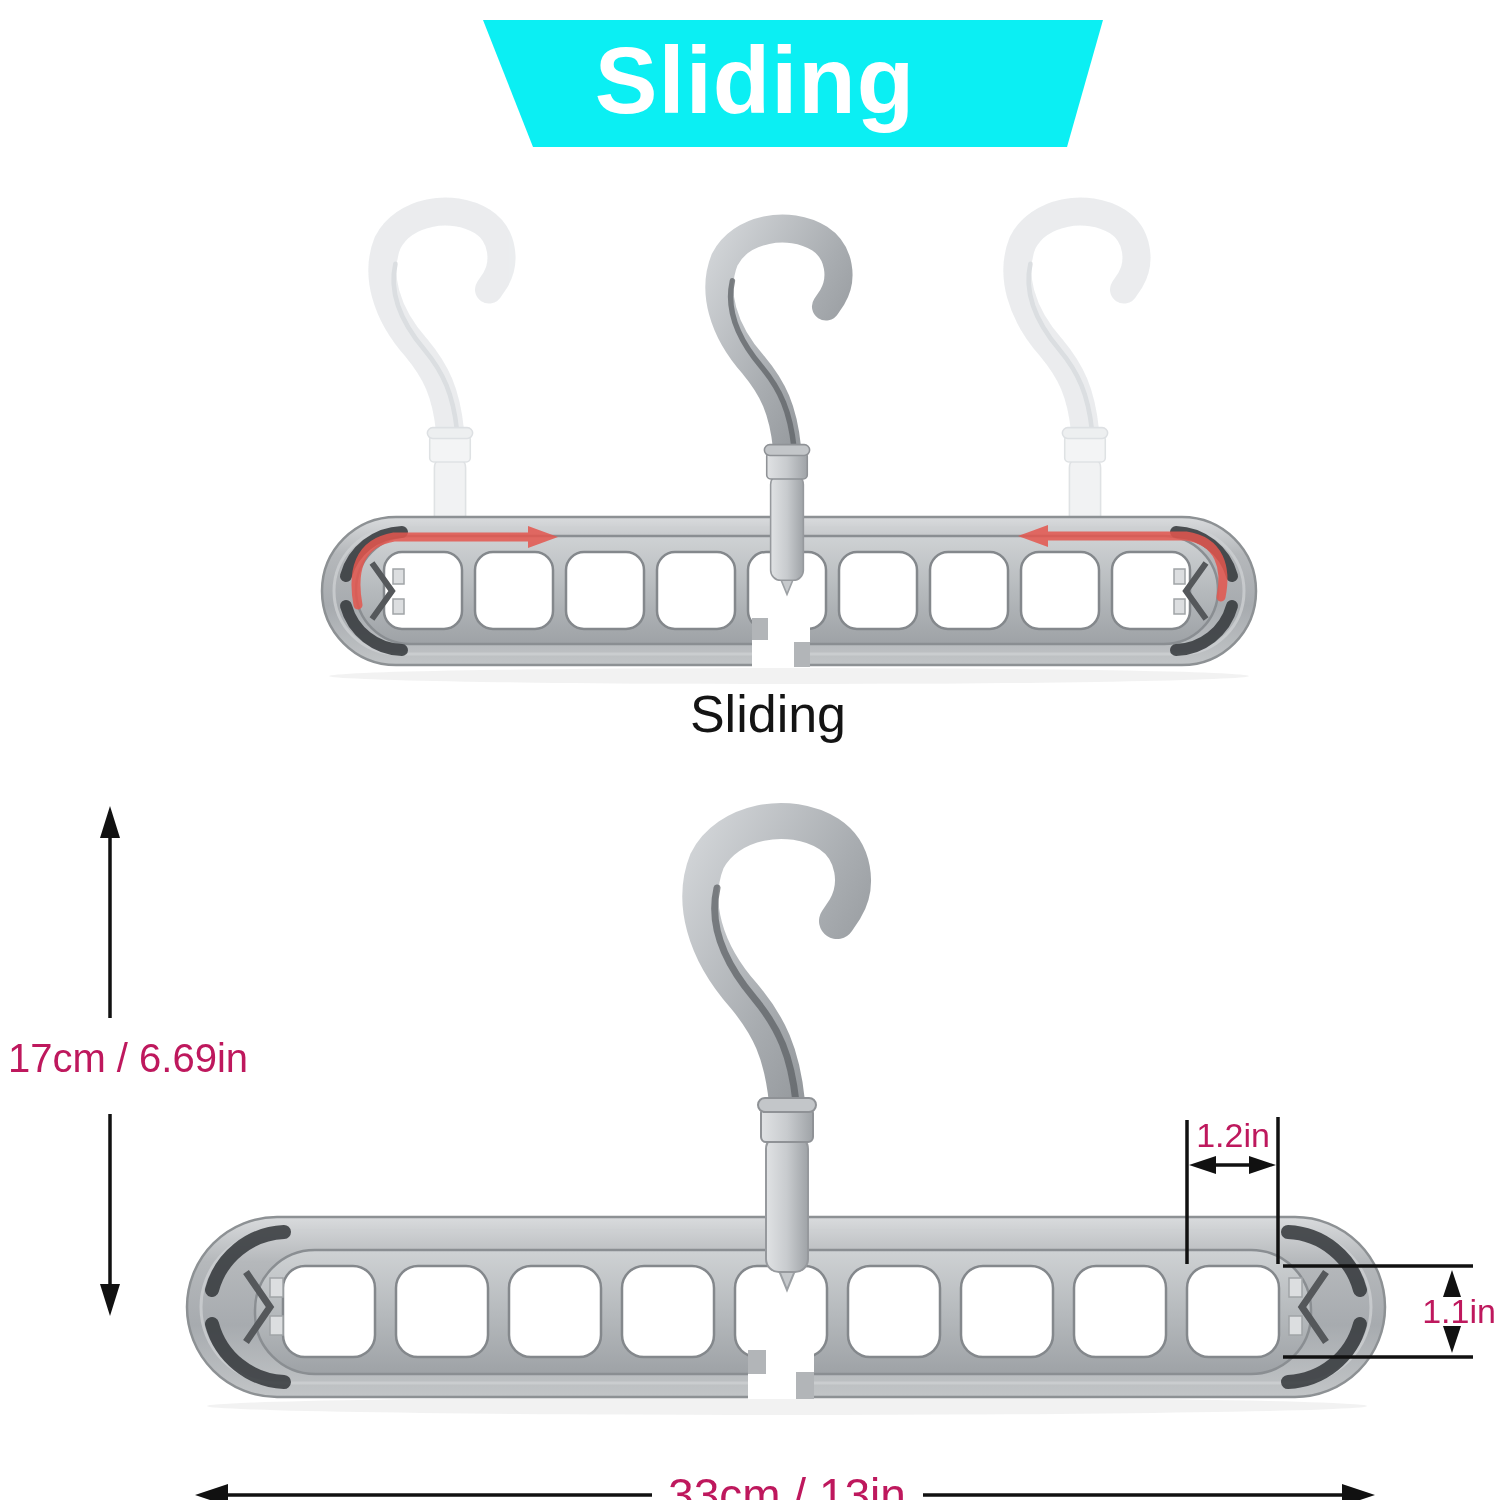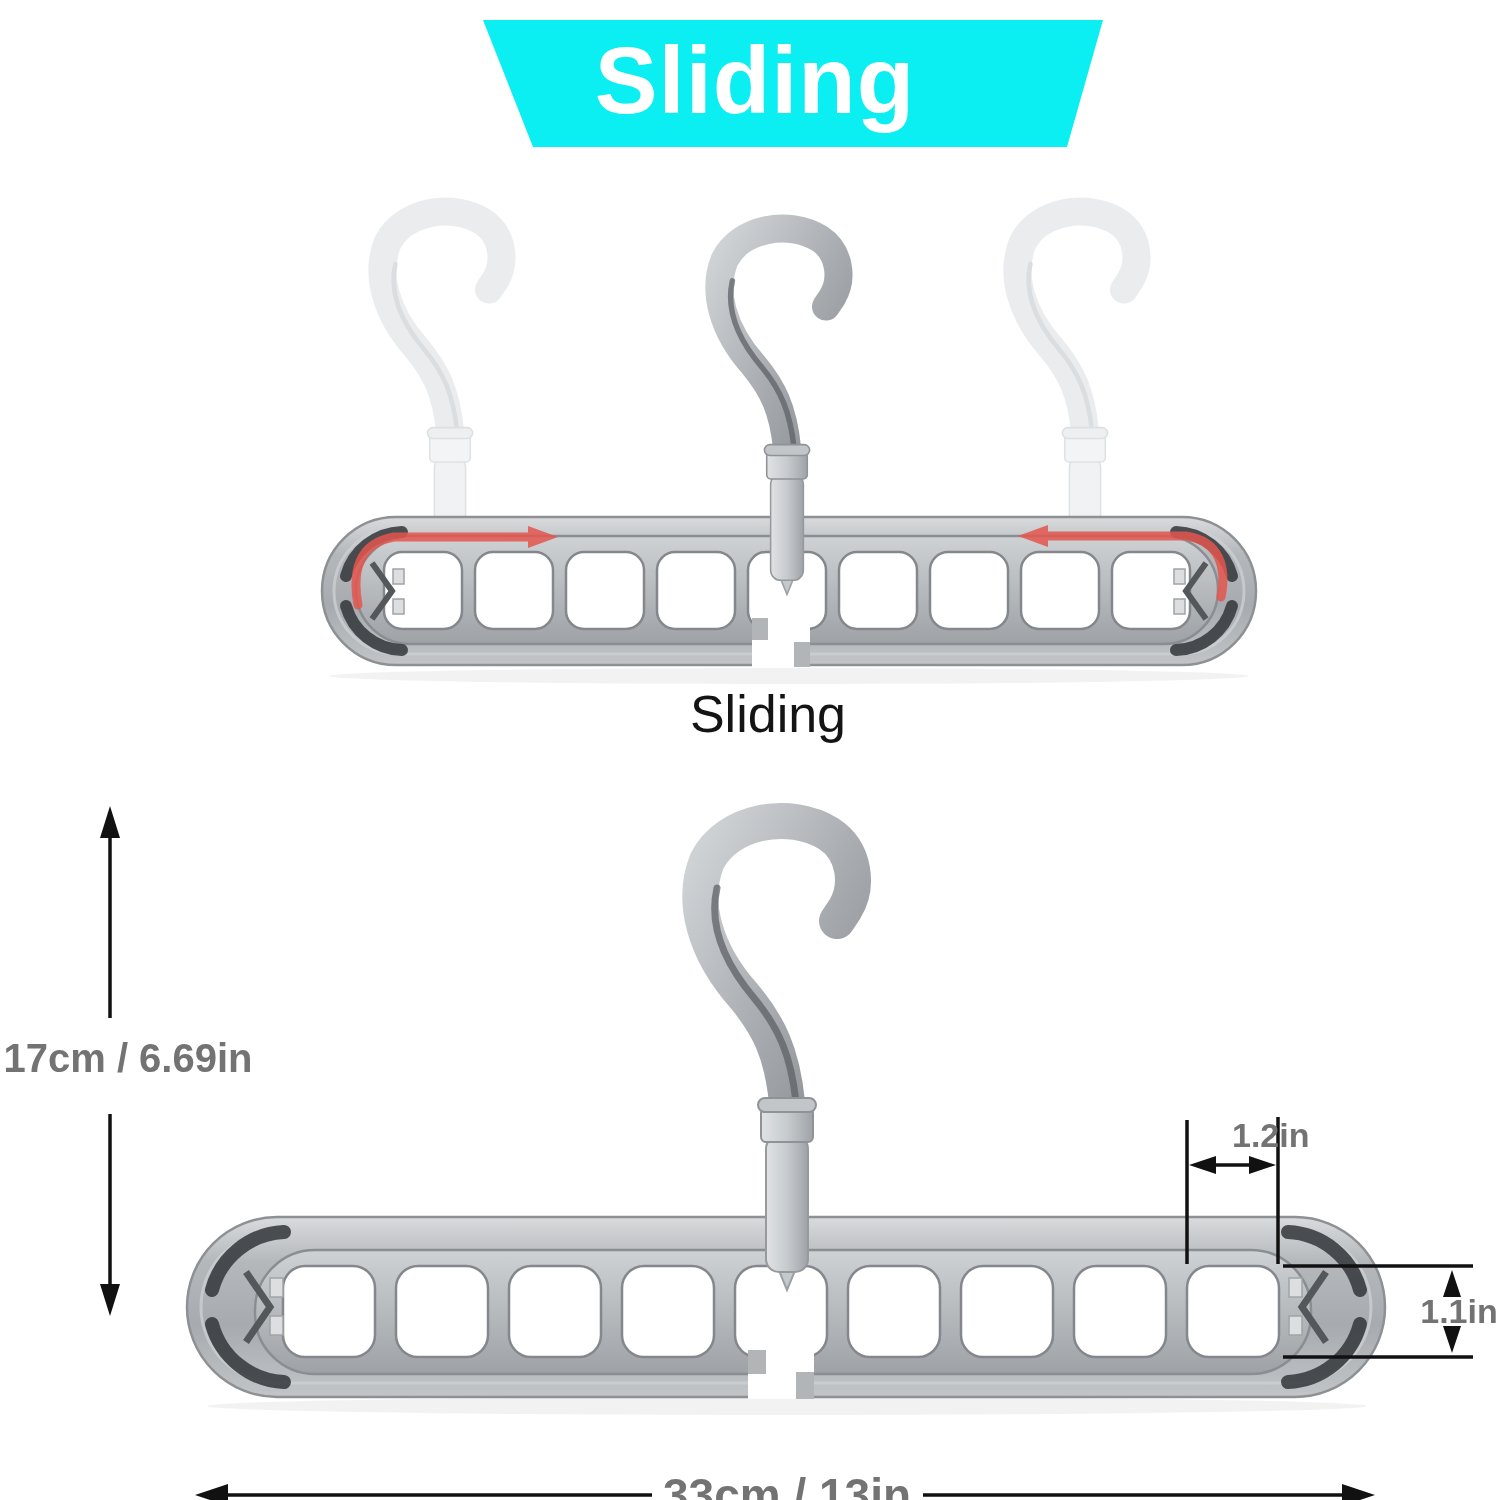--- a/index.html
+++ b/index.html
@@ -15,23 +15,23 @@
   }
   .banner-label{
     color:#ffffff;font-size:94px;font-weight:600;letter-spacing:1px;
     padding-right:76px;padding-bottom:6px;
   }
   .art{position:absolute;left:0;top:0;width:1500px;height:1500px;}
   .caption{
     position:absolute;left:618px;top:664px;width:300px;text-align:center;
     font-size:52px;color:#141414;font-weight:400;
   }
-  .dim-label{position:absolute;color:#737373;font-weight:700;}
+  .dim-label{position:absolute;color:#be185d;font-weight:400;}
   .dim-height{left:0;top:1016px;width:256px;text-align:center;font-size:40px;}
-  .dim-holew{left:1232px;top:1096px;width:92px;text-align:left;font-size:34px;}
+  .dim-holew{left:1187px;top:1096px;width:92px;text-align:center;font-size:34px;}
   .dim-holeh{left:1413px;top:1272px;width:92px;text-align:center;font-size:34px;}
   .dim-width{left:637px;top:1448px;width:300px;text-align:center;font-size:46px;}
 </style>
 </head>
 <body>
 
 <div class="canvas">
 
   <div class="banner">
     <span class="banner-label">Sliding</span>

